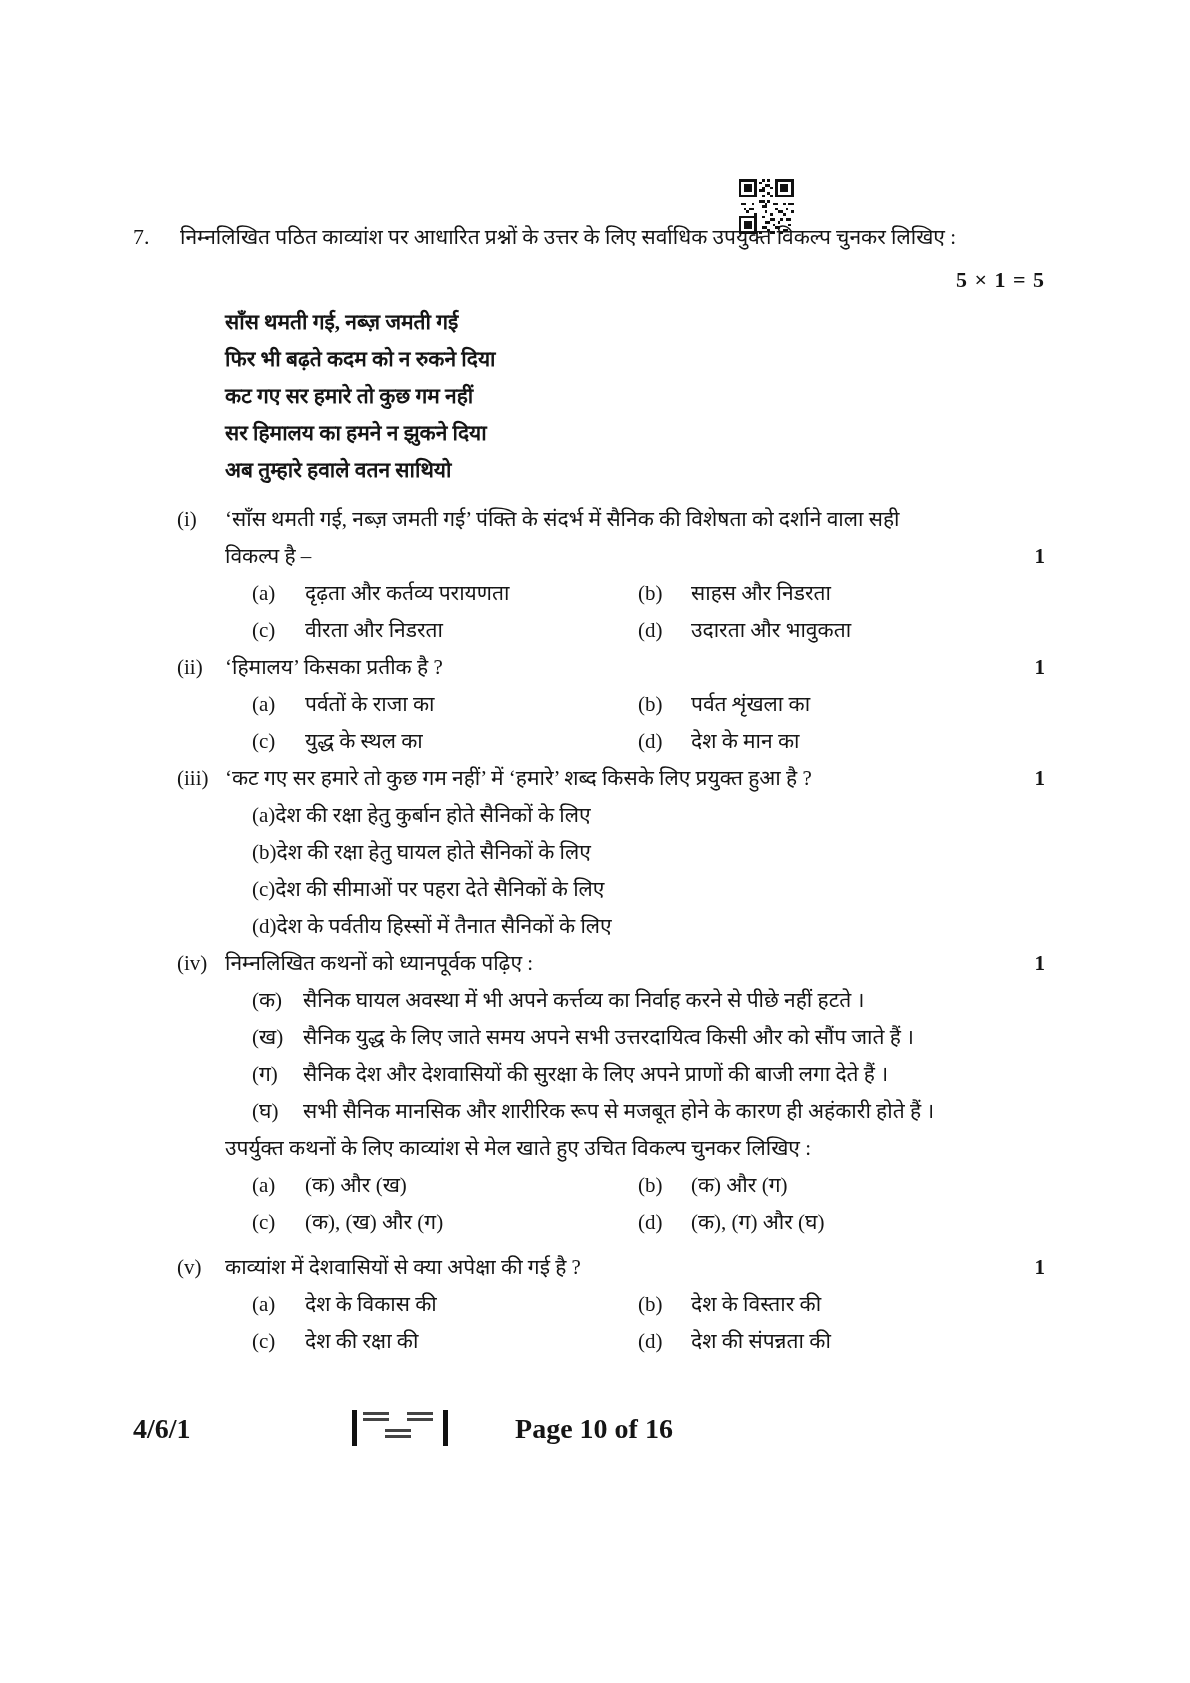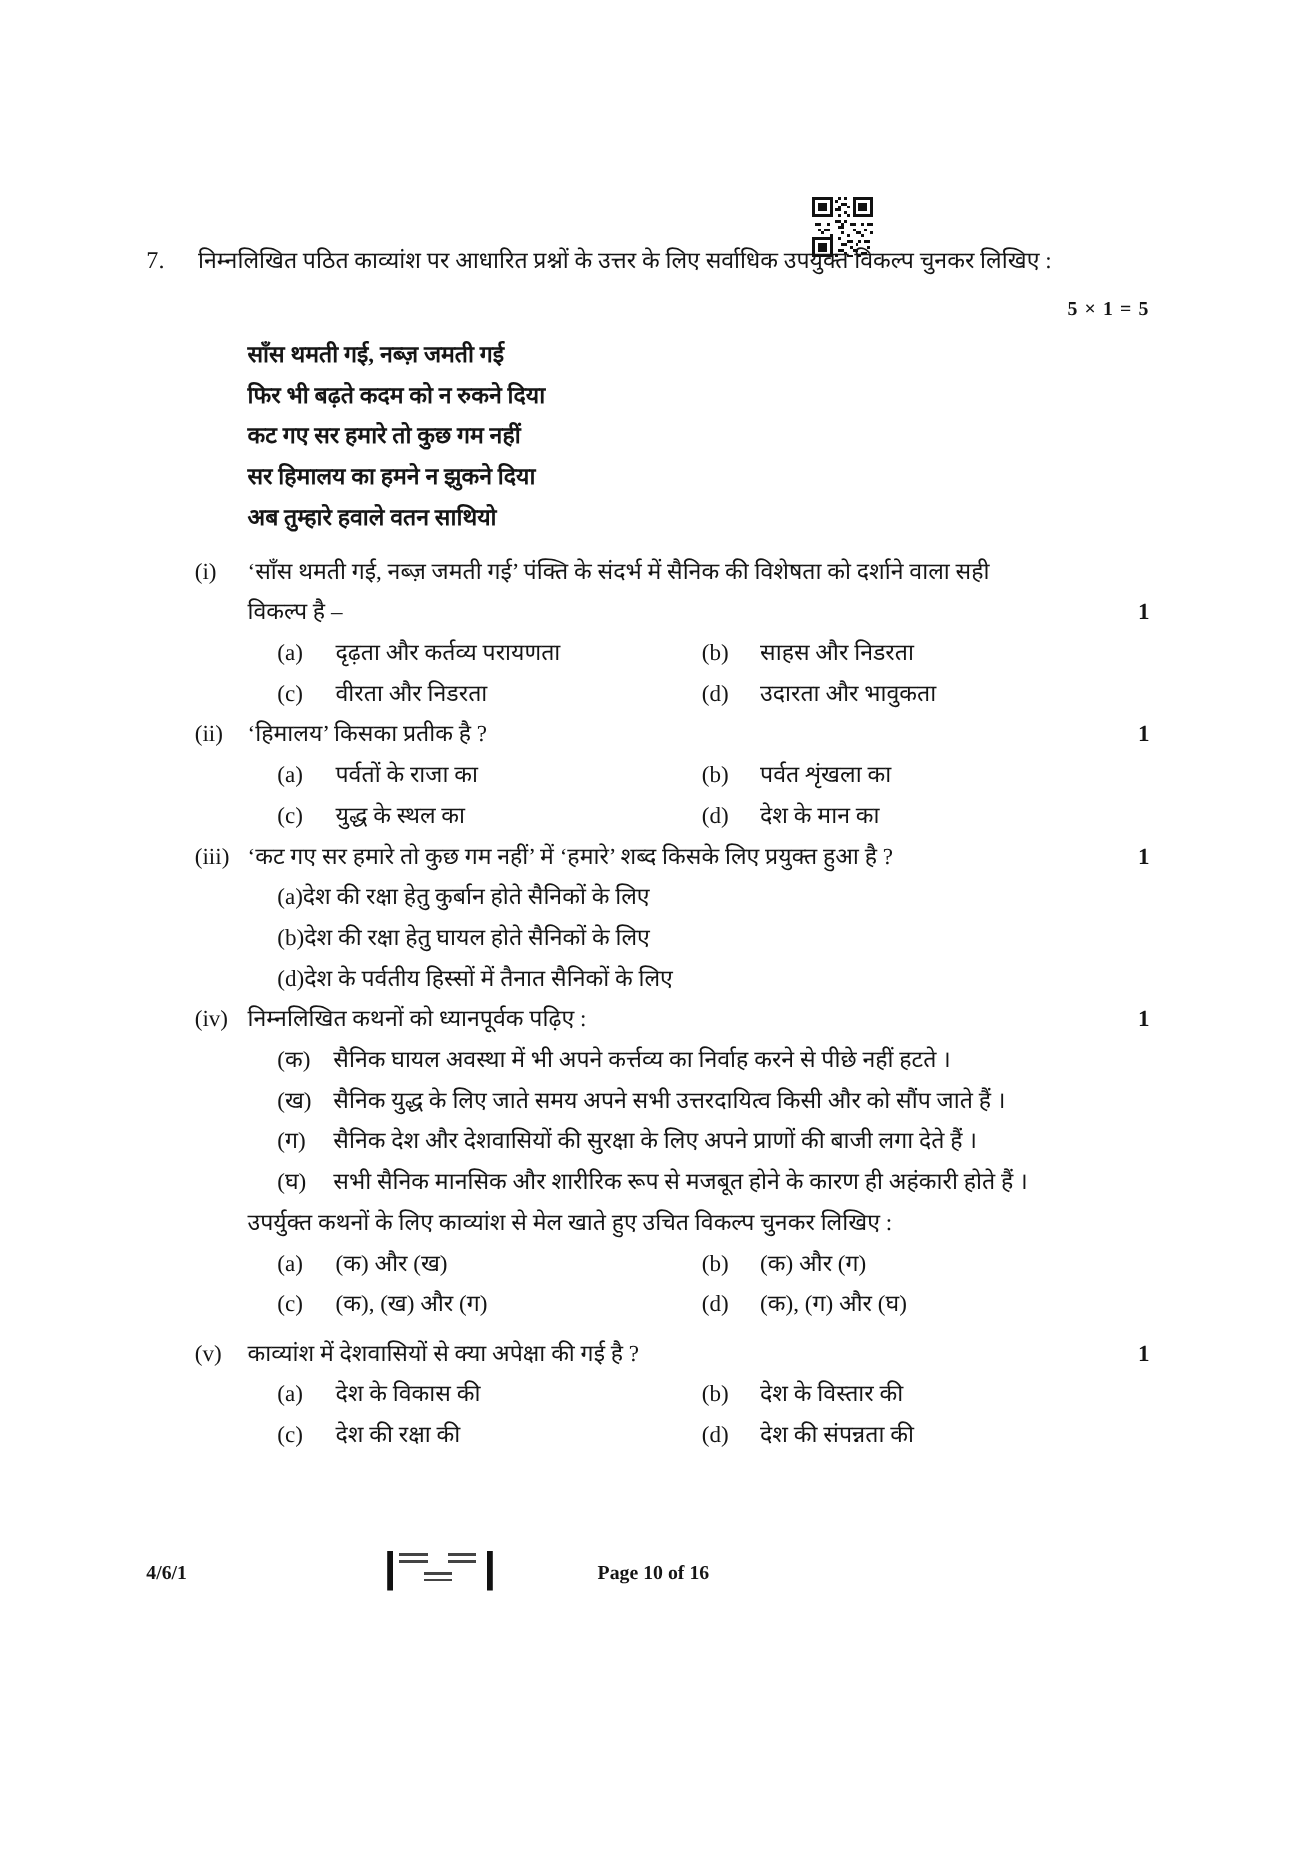--- a/index.html
+++ b/index.html
@@ -11,36 +11,36 @@
     font-family:"Liberation Serif","DejaVu Serif",serif;
     color:#151515;
     overflow:hidden;
   }
   .qr{position:absolute;left:737px;top:179px;width:58px;height:55px;}
   .content{position:absolute;left:133px;top:216px;width:912px;}
   .row{position:relative;min-height:37px;line-height:37px;font-size:21px;}
   .heading-row{min-height:42px;line-height:42px;}
   .qnum{position:absolute;left:0;top:0;width:47px;font-size:22px;}
   .qtext{display:block;padding-left:47px;}
-  .marks-row{text-align:right;font-weight:bold;font-size:18px;min-height:44px;line-height:44px;letter-spacing:1px;}
+  .marks-row{text-align:right;font-weight:bold;font-size:22px;min-height:44px;line-height:44px;letter-spacing:1px;}
   .poem{margin-top:2px;}
   .poem .row{padding-left:92px;font-weight:bold;}
   .subq .qrow{padding-left:92px;padding-right:60px;}
   .subq-num{position:absolute;left:44px;top:0;width:48px;font-size:21px;}
   .mark{position:absolute;right:0;top:0;font-weight:bold;font-size:21px;}
   .opts-2col{display:grid;grid-template-columns:505px 1fr;}
   .opt{position:relative;}
   .opt-c1{padding-left:119px;}
   .opt-full{padding-left:119px;}
   .opt .lbl,.stmt .lbl{display:inline-block;width:53px;}
   .stmt{padding-left:119px;}
   .stmt .lbl{width:51px;}
   .followup{padding-left:92px;}
   .q5{margin-top:8px;}
-  .footer{position:absolute;left:0;top:1406px;width:1190px;height:50px;font-size:18px;font-weight:bold;}
+  .footer{position:absolute;left:0;top:1406px;width:1190px;height:50px;font-size:28px;font-weight:bold;}
   .paper-code{position:absolute;left:133px;top:6px;line-height:34px;}
   .footer-mark{position:absolute;left:352px;top:4px;width:96px;height:36px;}
   .page-label{position:absolute;left:454px;top:6px;width:280px;text-align:center;line-height:34px;}
 </style>
 </head>
 <body>
 
 <div class="page">
 
   <div class="qr">
@@ -160,20 +160,21 @@
     </div>
 
     <div class="subq">
       <div class="row qrow">
         <span class="subq-num">(iii)</span>
         <span>‘कट गए सर हमारे तो कुछ गम नहीं’ में ‘हमारे’ शब्द किसके लिए प्रयुक्त हुआ है ?</span>
         <span class="mark">1</span>
       </div>
       <div class="row opt-full"><span class="lbl">(a)</span><span>देश की रक्षा हेतु कुर्बान होते सैनिकों के लिए</span></div>
       <div class="row opt-full"><span class="lbl">(b)</span><span>देश की रक्षा हेतु घायल होते सैनिकों के लिए</span></div>
+      <div class="row opt-full"><span class="lbl">(c)</span><span>देश की सीमाओं पर पहरा देते सैनिकों के लिए</span></div>
       <div class="row opt-full"><span class="lbl">(d)</span><span>देश के पर्वतीय हिस्सों में तैनात सैनिकों के लिए</span></div>
     </div>
 
     <div class="subq">
       <div class="row qrow">
         <span class="subq-num">(iv)</span>
         <span>निम्नलिखित कथनों को ध्यानपूर्वक पढ़िए :</span>
         <span class="mark">1</span>
       </div>
       <div class="row stmt"><span class="lbl">(क)</span><span>सैनिक घायल अवस्था में भी अपने कर्त्तव्य का निर्वाह करने से पीछे नहीं हटते ।</span></div>

